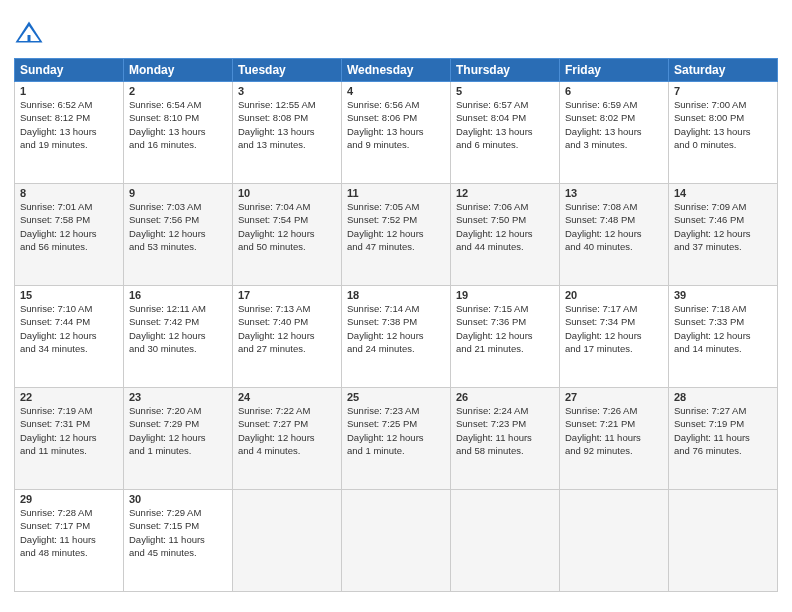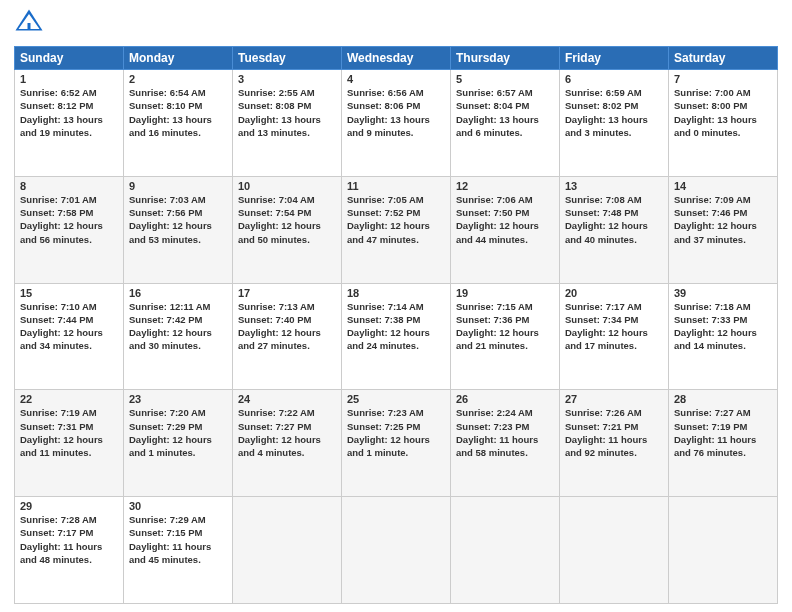--- a/index.html
+++ b/index.html
@@ -6,21 +6,21 @@
     body {
       font-family: Arial, sans-serif;
       background: #fff;
       width: 792px;
       height: 612px;
       overflow: hidden;
     }
     .page {
       width: 792px;
       height: 612px;
-      padding: 8px 14px;
+      padding: 20px 14px;
       display: flex;
       flex-direction: column;
     }
     .header {
       display: flex;
       justify-content: space-between;
       align-items: flex-start;
       margin-bottom: 8px;
     }
     .logo {
@@ -88,21 +88,20 @@
       background: #f5f5f5;
     }
     .day-num {
       font-size: 11px;
       font-weight: bold;
       display: block;
       margin-bottom: 1px;
     }
     .day-info {
       line-height: 1.4;
-      font-weight: bold;
     }
     .empty-cell {
       background: #f5f5f5 !important;
     }
     table {
       border-collapse: collapse;
     }
   </style>
 </head>
 <body>
@@ -142,21 +141,21 @@
           <td>
             <span class="day-num">1</span>
             <div class="day-info"><span>Sunrise: 6:52 AM</span><br><span>Sunset: 8:12 PM</span><br><span>Daylight: 13 hours</span><br><span>and 19 minutes.</span><br></div>
           </td>
           <td>
             <span class="day-num">2</span>
             <div class="day-info"><span>Sunrise: 6:54 AM</span><br><span>Sunset: 8:10 PM</span><br><span>Daylight: 13 hours</span><br><span>and 16 minutes.</span><br></div>
           </td>
           <td>
             <span class="day-num">3</span>
-            <div class="day-info"><span>Sunrise: 2:55 AM</span><br><span>Sunset: 8:08 PM</span><br><span>Daylight: 13 hours</span><br><span>and 13 minutes.</span><br></div>
+            <div class="day-info"><span>Sunrise: 12:55 AM</span><br><span>Sunset: 8:08 PM</span><br><span>Daylight: 13 hours</span><br><span>and 13 minutes.</span><br></div>
           </td>
           <td>
             <span class="day-num">4</span>
             <div class="day-info"><span>Sunrise: 6:56 AM</span><br><span>Sunset: 8:06 PM</span><br><span>Daylight: 13 hours</span><br><span>and 9 minutes.</span><br></div>
           </td>
           <td>
             <span class="day-num">5</span>
             <div class="day-info"><span>Sunrise: 6:57 AM</span><br><span>Sunset: 8:04 PM</span><br><span>Daylight: 13 hours</span><br><span>and 6 minutes.</span><br></div>
           </td>
           <td>

